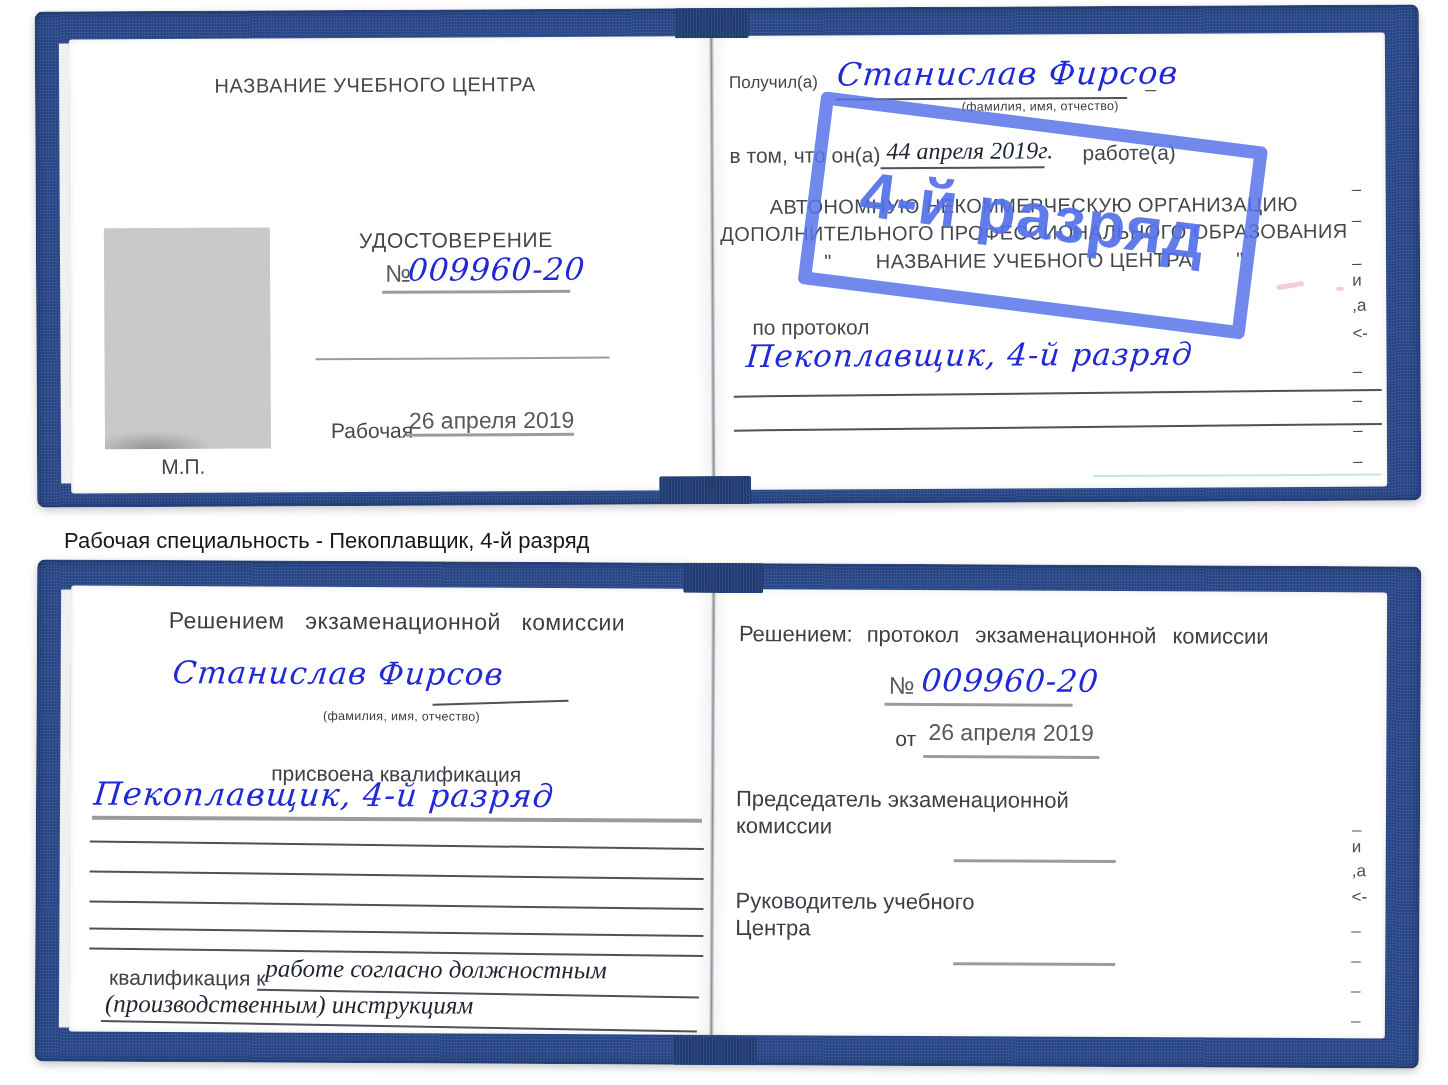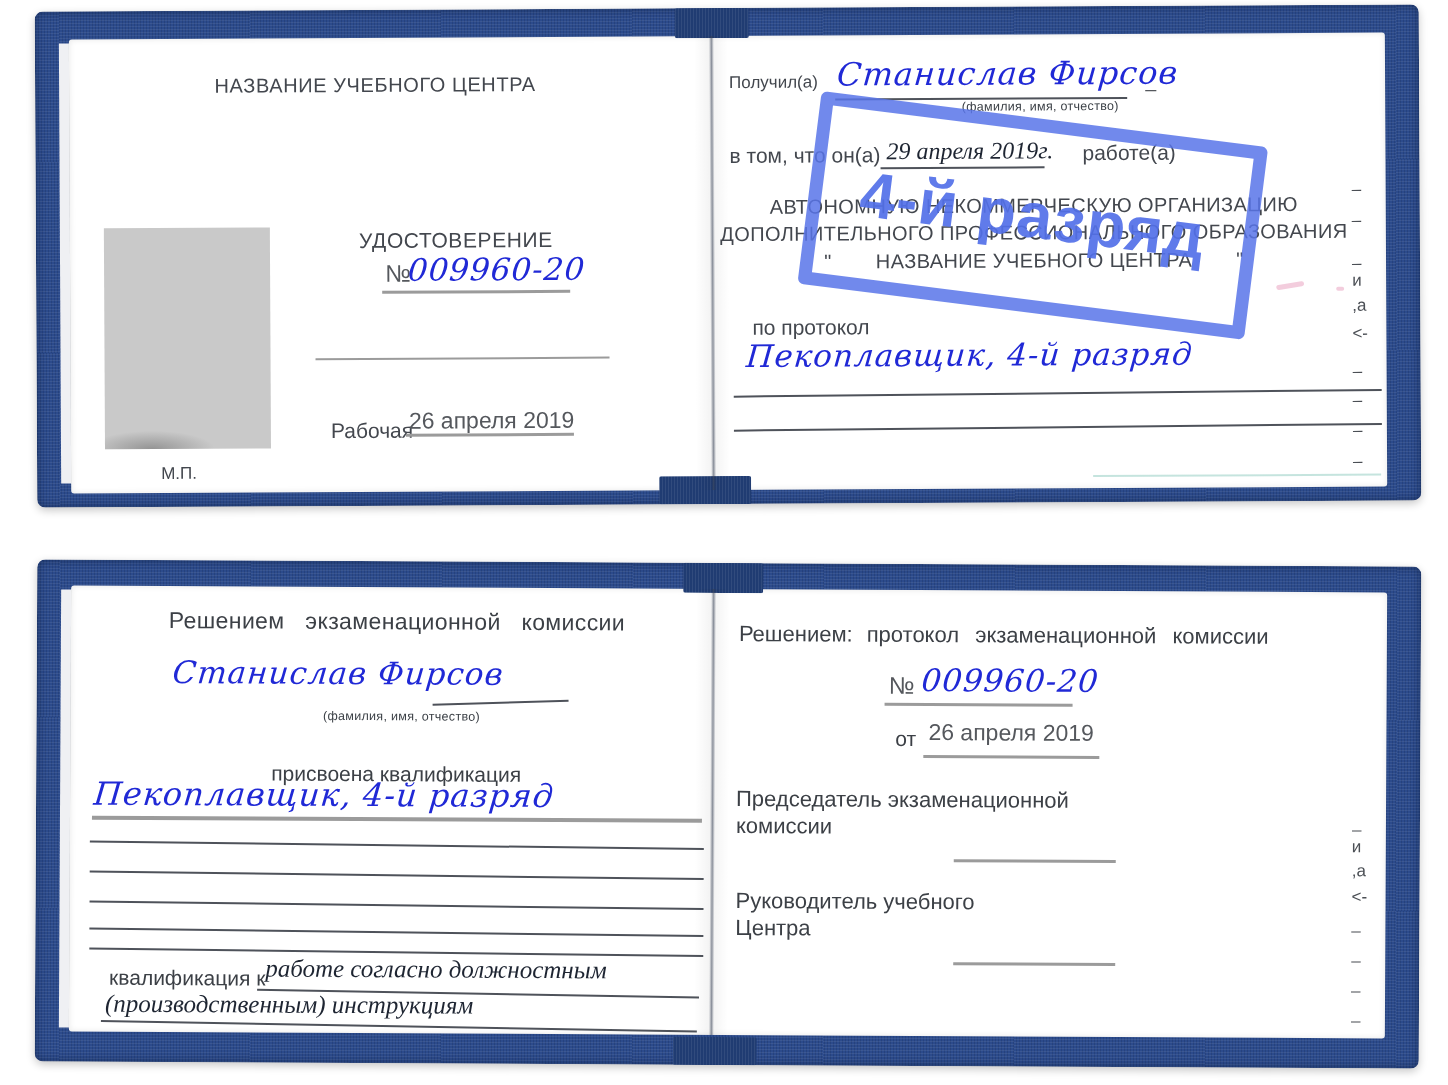--- a/index.html
+++ b/index.html
@@ -63,29 +63,29 @@
       <div class="abs p" style="left:110px;top:64px;width:460px;text-align:center;font-size:20px;letter-spacing:.6px;">НАЗВАНИЕ УЧЕБНОГО ЦЕНТРА</div>
       <div class="photo" style="left:68px;top:217px;width:166px;height:221px;"></div>
       <div class="abs p" style="left:300px;top:219px;width:240px;text-align:center;font-size:21px;letter-spacing:.6px;">УДОСТОВЕРЕНИЕ</div>
       <div class="abs gray" style="left:349px;top:250px;font-size:24px;">№</div>
       <div class="abs hand" style="left:372px;top:242px;font-size:31px;">009960-20</div>
       <div class="line" style="left:346px;top:281px;width:188px;height:3px;"></div>
       <div class="line" style="left:279px;top:348px;width:294px;height:2px;"></div>
       <div class="abs p" style="left:294px;top:409px;font-size:21px;">Рабочая</div>
       <div class="abs gray" style="left:372px;top:398px;font-size:23px;">26 апреля 2019</div>
       <div class="line" style="left:369px;top:424px;width:168px;height:3px;"></div>
-      <div class="abs p" style="left:124px;top:444px;font-size:17px;margin-top:9px;">М.П.</div>
+      <div class="abs p" style="left:124px;top:444px;font-size:21px;">М.П.</div>
 
       <div class="abs p" style="left:694px;top:65px;font-size:17px;">Получил(а)</div>
       <div class="abs hand" style="left:802px;top:48px;font-size:32px;">Станислав Фирсов</div>
       <div class="line-dark" style="left:800px;top:91px;width:292px;height:2px;"></div>
       <div class="abs hint" style="left:880px;top:93px;width:250px;text-align:center;">(фамилия, имя, отчество)</div>
       <div class="abs gray" style="left:1110px;top:72px;font-size:20px;">–</div>
       <div class="abs p" style="left:694px;top:136px;font-size:21px;">в том, что он(а)</div>
-      <div class="abs fill-serif" style="left:851px;top:131px;font-size:24px;">29 апреля 2019г.</div>
+      <div class="abs fill-serif" style="left:851px;top:131px;font-size:24px;">44 апреля 2019г.</div>
       <div class="line-dark" style="left:845px;top:160px;width:164px;height:2px;"></div>
       <div class="abs p" style="left:1047px;top:135px;font-size:21px;">работе(а)</div>
 
       <div class="org-line" style="top:188px;">АВТОНОМНУЮ НЕКОММЕРЧЕСКУЮ ОРГАНИЗАЦИЮ</div>
       <div class="org-line" style="top:215px;">ДОПОЛНИТЕЛЬНОГО ПРОФЕССИОНАЛЬНОГО ОБРАЗОВАНИЯ</div>
       <div class="org-line org3" style="top:243px;">
         <span>"</span>
         <span>НАЗВАНИЕ УЧЕБНОГО ЦЕНТРА</span>
         <span>"</span>
       </div>
@@ -109,20 +109,21 @@
       <span class="edge-mark" style="top:267px;">и</span>
       <span class="edge-mark" style="top:292px;">,а</span>
       <span class="edge-mark" style="top:320px;">&lt;-</span>
       <span class="edge-mark" style="top:358px;">–</span>
       <span class="edge-mark" style="top:387px;">–</span>
       <span class="edge-mark" style="top:417px;">–</span>
       <span class="edge-mark" style="top:448px;">–</span>
     </div>
   </div>
 
+  <div class="caption">Рабочая специальность - Пекоплавщик, 4-й разряд</div>
 
   <div class="booklet" style="left:36px;top:563px;width:1384px;height:502px;transform:rotate(0.3deg);">
     <div class="edge-sheet" style="left:24px;top:30px;width:10px;height:438px;"></div>
     <div class="tab" style="left:646px;top:0;width:80px;height:30px;"></div>
     <div class="tab" style="left:638px;top:474px;width:84px;height:28px;"></div>
     <div class="pages" style="left:34px;top:26px;right:34px;bottom:30px;"></div>
     <div class="fold-shade" style="left:659px;top:26px;bottom:30px;"></div>
     <div class="fold" style="left:674px;top:26px;bottom:30px;"></div>
 
     <div class="content">

